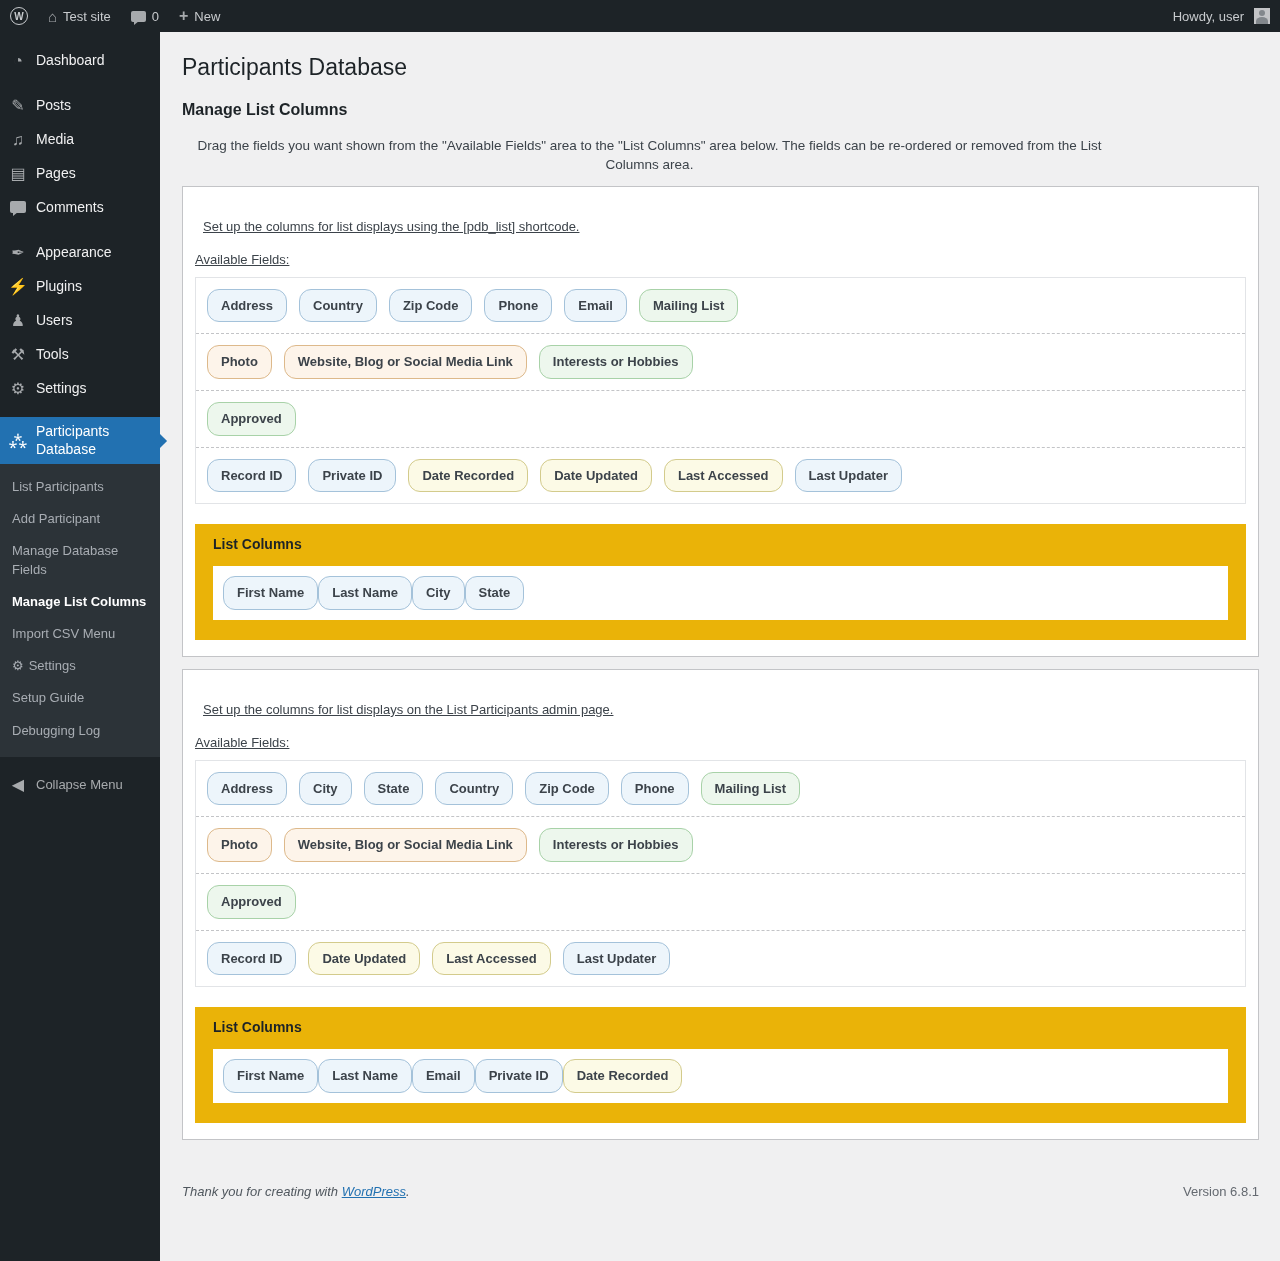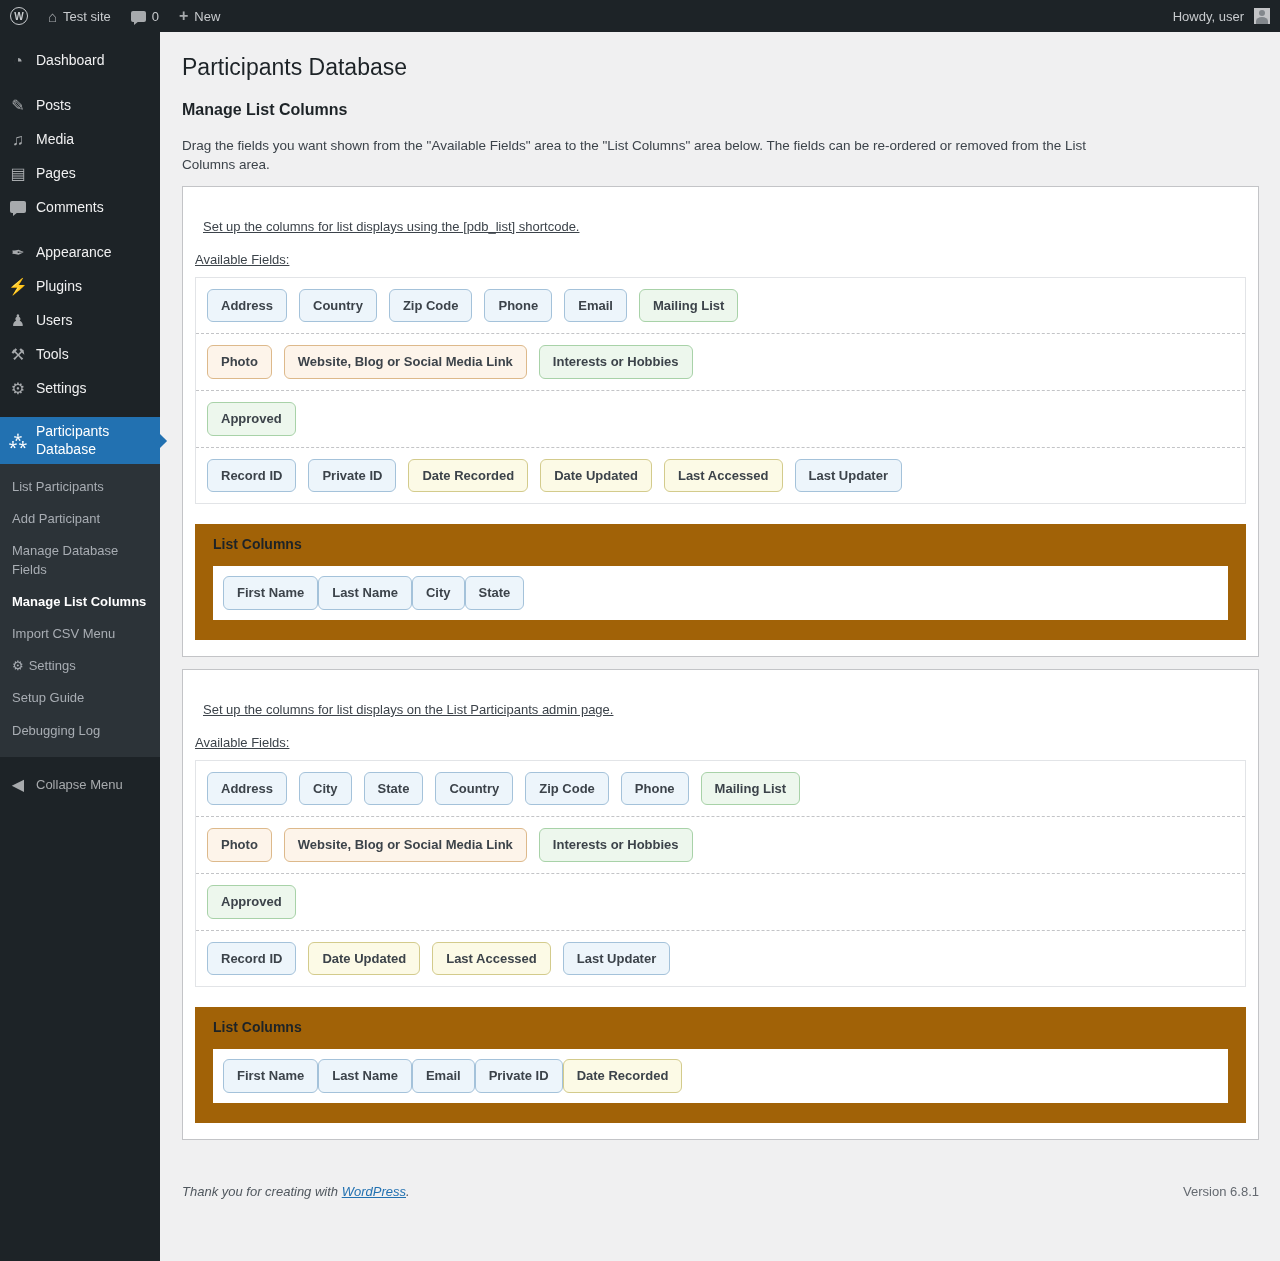--- a/index.html
+++ b/index.html
@@ -68,48 +68,48 @@
     line-height: 1.4; display: flex; align-items: flex-start; gap: 5px;
   }
   .submenu-item.current { color: #fff; font-weight: bold; }
   .sub-icon { font-size: 13px; line-height: 1.4; color: #a8adb3; }
   .collapse { display: flex; align-items: center; margin-top: 12px; color: #a7aaad; font-size: 13px; padding: 8px 0; cursor: pointer; }
 
   
   .content { margin-left: 160px; padding: 32px 21px 0 22px; }
   h1.page-title { font-size: 23px; font-weight: 400; color: #1d2327; margin: 21px 0 0; line-height: 1.3; }
   h3.section-heading { font-size: 16px; font-weight: bold; color: #1d2327; margin: 18px 0 0; }
-  .page-desc { width: 935px; font-size: 13.5px; line-height: 19px; color: #3c434a; margin: 17px 0 0; }
+  .page-desc { width: 935px; font-size: 13.5px; line-height: 19px; color: #3c434a; margin: 17px 0 0; text-align: center; }
 
   .postbox {
     background: #fff; border: 1px solid #c3c4c7;
     margin-top: 12px; padding: 16px 12px 16px; 
   }
   .postbox h2.panel-title { font-size: 16px; font-weight: bold; color: #1d2327; margin: 8px 0 0; }
   .postbox p.panel-desc { font-size: 13px; color: #3c434a; margin: 16px 8px 0; text-decoration: underline; }
   .postbox p.af-label { font-size: 13px; color: #3c434a; margin: 18px 0 10px; text-decoration: underline; }
 
   .fields-box { border: 1px solid #e2e4e7; background: #fff; }
   .field-row {
     display: flex; flex-wrap: wrap; gap: 12px;
     padding: 11px; border-bottom: 1px dashed #c3c4c7;
   }
   .field-row:last-child { border-bottom: none; }
 
   .chip {
-    display: inline-block; padding: 8px 13px; border-radius: 6px;
+    display: inline-block; padding: 8px 13px; border-radius: 12px;
     border: 1px solid; font-size: 13px; font-weight: bold; color: #3c434a;
     cursor: move; background: #fff; line-height: 1.2; white-space: nowrap;
   }
   .chip-blue   { background: #edf5fb; border-color: #a4c2da; }
   .chip-green  { background: #edf7ed; border-color: #a8d2a8; }
   .chip-orange { background: #fdf4ea; border-color: #ddb98b; }
   .chip-yellow { background: #fcfae6; border-color: #d3cb8c; }
 
-  .list-columns { background: #a16207; margin-top: 20px; padding: 12px 18px 20px; }
+  .list-columns { background: #eab308; margin-top: 20px; padding: 12px 18px 20px; }
   .list-columns h4 { font-size: 14px; font-weight: bold; color: #1d2327; margin: 0 0 14px; }
   .list-columns-inner { background: #fff; padding: 10px; display: flex; flex-wrap: wrap; gap: 0; min-height: 52px; }
 
   .footer { display: flex; justify-content: space-between; align-items: center; padding: 44px 0 10px; font-size: 13px; }
   .footer em { color: #50575e; }
   .footer a { color: #2271b1; }
   .footer .version { color: #646970; }
 </style>
 </head>
 <body>

